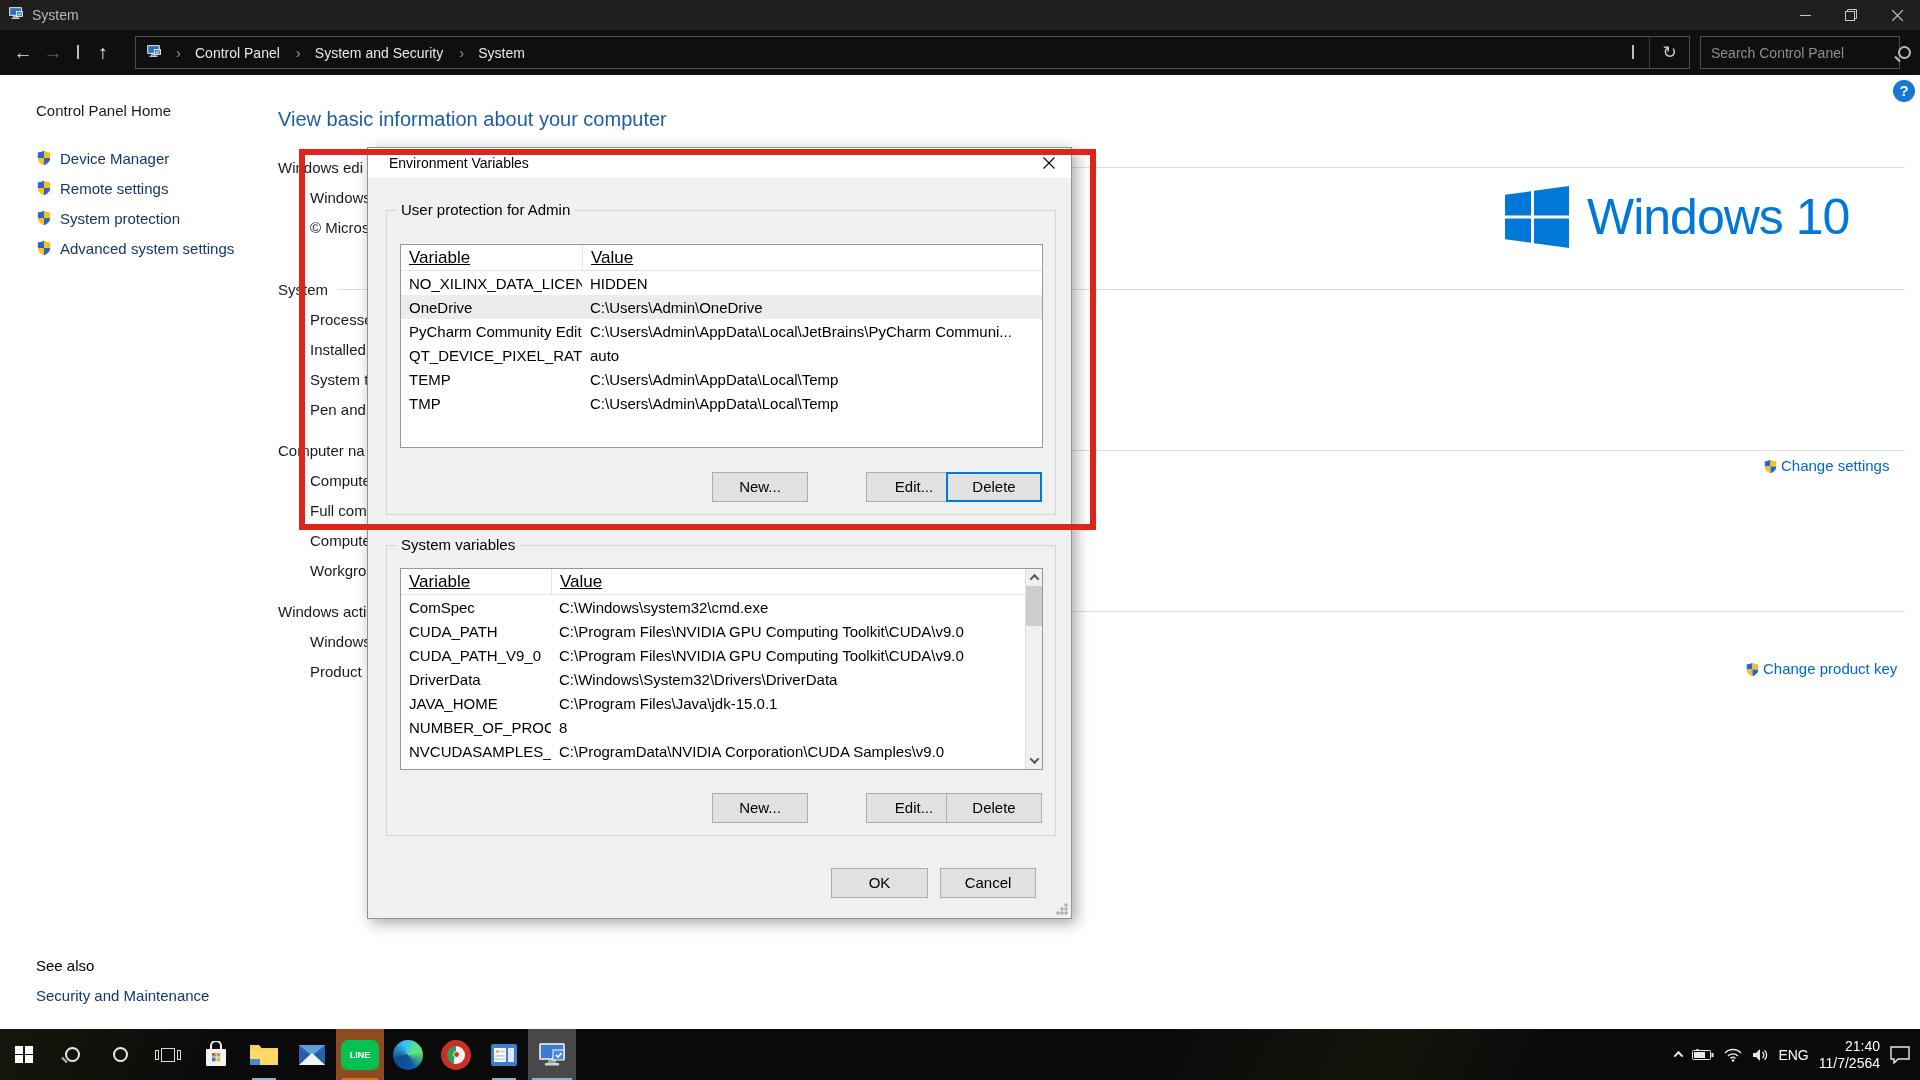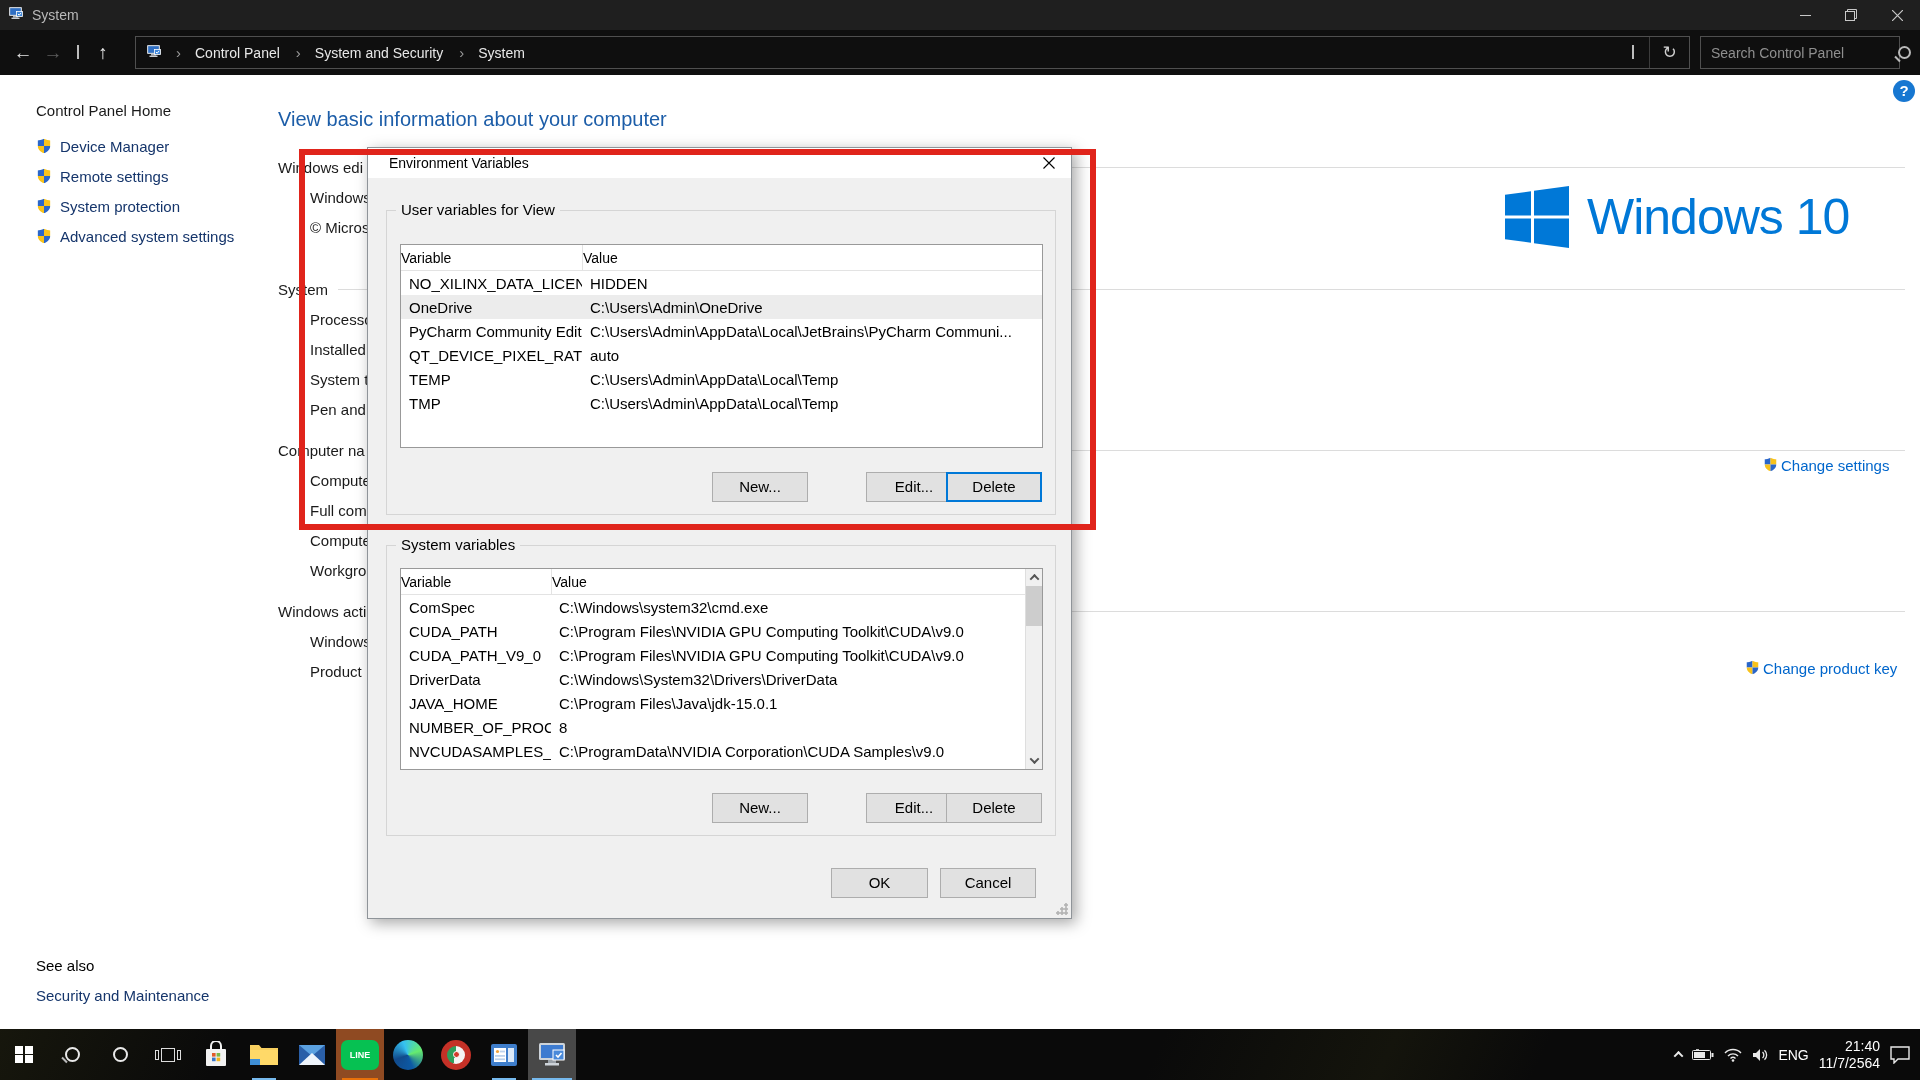--- a/index.html
+++ b/index.html
@@ -30,57 +30,57 @@
   .searchbox input::placeholder{color:#8f8f8f;}
   .mag{width:13px;height:13px;border:2px solid #b9b9b9;border-radius:50%;position:relative;margin-right:12px;flex:none;}
   .mag::after{content:"";position:absolute;width:7px;height:2px;background:#b9b9b9;left:-6px;top:10px;transform:rotate(45deg);}
 
   
   .pagebody{position:absolute;left:0;top:75px;width:1920px;height:954px;background:#fff;}
   .helpicon{position:absolute;left:1893px;top:5px;width:22px;height:22px;border-radius:50%;background:#1777d1;color:#fff;font-size:15px;font-weight:bold;text-align:center;line-height:22px;}
 
   .sidebar{position:absolute;left:0;top:0;width:278px;height:100%;padding:27px 0 12px 36px;}
   .cp-home{font-size:15px;color:#1a1a1a;}
-  .side-items{margin-top:12px;}
+  .side-items{margin-top:24px;}
   .side-item{display:flex;align-items:center;gap:8px;height:30px;font-size:15px;color:#15356b;}
   .see-also{position:absolute;left:36px;top:882px;color:#000000;font-size:15px;}
   .see-link{position:absolute;left:36px;top:912px;color:#15356b;font-size:15px;}
 
   .page-title{position:absolute;left:278px;top:33px;font-size:20px;color:#1c5da8;}
 
   
   .frag-col{position:absolute;left:278px;top:77px;width:1627px;z-index:1;}
   .frag-row{display:flex;align-items:center;height:30px;font-size:15px;color:#1a1a1a;white-space:nowrap;}
   .frag-row.indent{padding-left:32px;}
   .frag-row.gap1{margin-top:32px;}
   .frag-row.gap2{margin-top:11px;}
   .frag-rule{display:none;}
   .frag-row.rule .frag-rule{display:block;flex:1;border-top:1px solid #dcdcdc;margin-left:10px;}
 
-  .change-link{position:absolute;display:flex;align-items:flex-start;gap:3px;font-size:15px;color:#0066cc;z-index:2;}
+  .change-link{position:absolute;display:flex;align-items:flex-end;gap:3px;font-size:15px;color:#0066cc;z-index:2;}
   .link-settings{left:1763px;top:382px;}
   .link-prodkey{left:1745px;top:585px;}
 
   .winlogo{position:absolute;left:1505px;top:110px;display:flex;align-items:center;gap:18px;z-index:2;}
   .winlogo .lg-text{font-size:50px;color:#0078d7;letter-spacing:-1px;}
 
   
   .dialog{position:absolute;left:367px;top:72px;width:705px;height:772px;background:#f0f0f0;border:1px solid #8f9499;box-shadow:4px 4px 14px rgba(0,0,0,.35);z-index:20;font-size:15px;color:#000;}
   .dlg-titlebar{position:absolute;left:0;top:0;width:100%;height:30px;background:#fff;display:flex;align-items:center;}
   .dlg-title{margin-left:21px;font-size:14px;color:#000;}
   .dlg-close{position:absolute;right:0;top:0;width:45px;height:30px;display:flex;align-items:center;justify-content:center;}
   .groupbox{position:absolute;left:18px;width:670px;border:1px solid #d5d5d5;}
   .group-user{top:62px;height:305px;}
   .group-system{top:397px;height:291px;}
   .grouplabel{position:absolute;top:-10px;left:9px;background:#f0f0f0;padding:0 5px;font-size:15px;}
   .tbl{position:absolute;left:32px;width:643px;background:#fff;border:1px solid #999;overflow:hidden;}
   .tbl-user{top:96px;height:204px;}
   .tbl-system{top:420px;height:202px;}
   .thead{display:flex;height:26px;align-items:center;border-bottom:1px solid #e3e3e3;}
-  .th{font-size:14px;}
+  .th{padding-left:8px;font-size:17px;text-decoration:underline;}
   .tbl .c1{width:181px;flex:none;}
   .tbl-system .c1{width:150px;}
   .th.c2,.td.c2{flex:1;border-left:1px solid #e3e3e3;height:100%;display:flex;align-items:center;}
   .thead .c2{border-left:1px solid #e3e3e3;}
   .tbl-body{overflow:hidden;}
   .tbl-user .tbl-body{height:176px;}
   .tbl-system .tbl-body{height:174px;width:624px;}
   .trow{display:flex;height:24px;align-items:center;white-space:nowrap;}
   .trow.selected{background:#ececec;}
   .td{padding-left:8px;overflow:hidden;}
@@ -405,21 +405,21 @@
       <div class="dlg-titlebar">
         <span class="dlg-title">Environment Variables</span>
         <div class="dlg-close">
           <svg width="12" height="12" viewBox="0 0 12 12">
               <path d="M0.5 0.5 L11.5 11.5 M11.5 0.5 L0.5 11.5" stroke="#000" stroke-width="1.1"></path>
             </svg>
         </div>
       </div>
 
       <div class="groupbox group-user">
-        <span class="grouplabel">User variables for View</span>
+        <span class="grouplabel">User protection for Admin</span>
       </div>
       <div class="tbl tbl-user">
         <div class="thead">
           <span class="th c1">Variable</span>
           <span class="th c2">Value</span>
         </div>
         <div class="tbl-body">
 
             <div class="trow">
               <span class="td c1">NO_XILINX_DATA_LICENSE</span>

